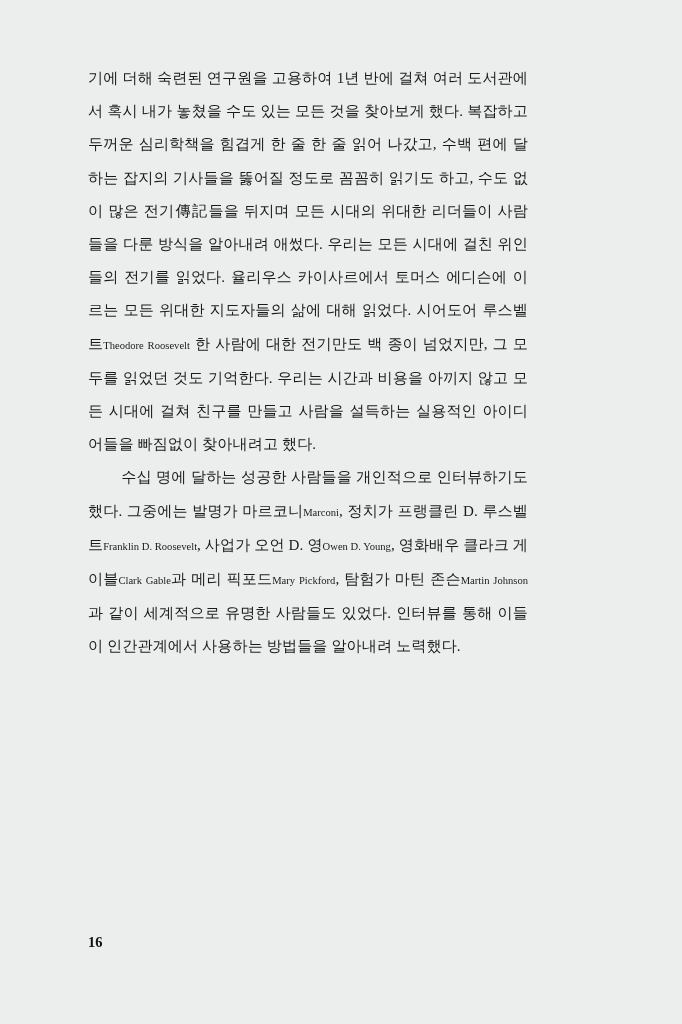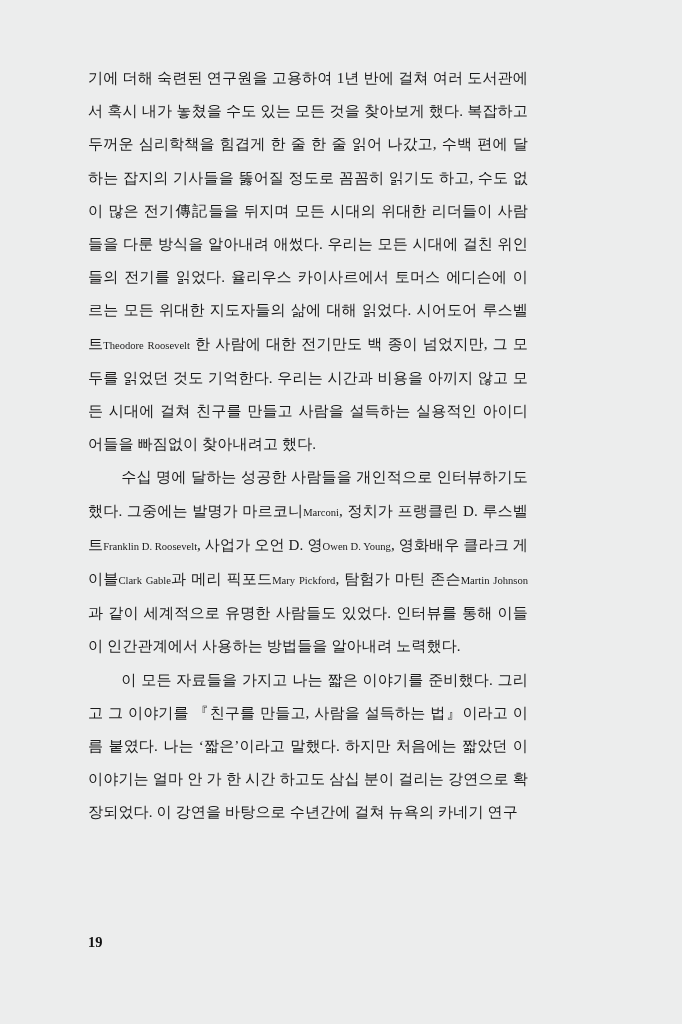--- a/index.html
+++ b/index.html
@@ -61,21 +61,18 @@
   <div class="body-text">
 
     <p class="para">
       <span>기에 더해 숙련된 연구원을 고용하여 1년 반에 걸쳐 여러 도서관에서 혹시 내가 놓쳤을 수도 있는 모든 것을 찾아보게 했다. 복잡하고 두꺼운 심리학책을 힘겹게 한 줄 한 줄 읽어 나갔고, 수백 편에 달하는 잡지의 기사들을 뚫어질 정도로 꼼꼼히 읽기도 하고, 수도 없이 많은 전기傳記들을 뒤지며 모든 시대의 위대한 리더들이 사람들을 다룬 방식을 알아내려 애썼다. 우리는 모든 시대에 걸친 위인들의 전기를 읽었다. 율리우스 카이사르에서 토머스 에디슨에 이르는 모든 위대한 지도자들의 삶에 대해 읽었다. 시어도어 루스벨트</span><span class="latin-small">Theodore Roosevelt</span><span> 한 사람에 대한 전기만도 백 종이 넘었지만, 그 모두를 읽었던 것도 기억한다. 우리는 시간과 비용을 아끼지 않고 모든 시대에 걸쳐 친구를 만들고 사람을 설득하는 실용적인 아이디어들을 빠짐없이 찾아내려고 했다.</span>
     </p>
 
     <p class="para indent">
       <span>수십 명에 달하는 성공한 사람들을 개인적으로 인터뷰하기도 했다. 그중에는 발명가 마르코니</span><span class="latin-small">Marconi</span><span>, 정치가 프랭클린 D. 루스벨트</span><span class="latin-small">Franklin D. Roosevelt</span><span>, 사업가 오언 D. 영</span><span class="latin-small">Owen D. Young</span><span>, 영화배우 클라크 게이블</span><span class="latin-small">Clark Gable</span><span>과 메리 픽포드</span><span class="latin-small">Mary Pickford</span><span>, 탐험가 마틴 존슨</span><span class="latin-small">Martin Johnson</span><span>과 같이 세계적으로 유명한 사람들도 있었다. 인터뷰를 통해 이들이 인간관계에서 사용하는 방법들을 알아내려 노력했다.</span>
     </p>
 
-    <p class="para indent">
-      <span>이 모든 자료들을 가지고 나는 짧은 이야기를 준비했다. 그리고 그 이야기를 『친구를 만들고, 사람을 설득하는 법』이라고 이름 붙였다. 나는 ‘짧은’이라고 말했다. 하지만 처음에는 짧았던 이 이야기는 얼마 안 가 한 시간 하고도 삼십 분이 걸리는 강연으로 확장되었다. 이 강연을 바탕으로 수년간에 걸쳐 뉴욕의 카네기 연구</span>
-    </p>
 
   </div>
 
-  <div class="page-number">19</div>
+  <div class="page-number">16</div>
 
 </div>
 
 </body></html>

